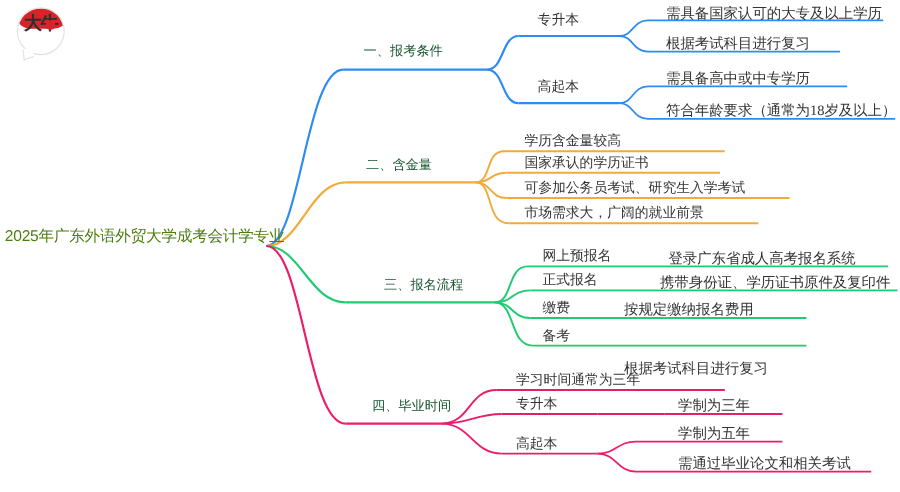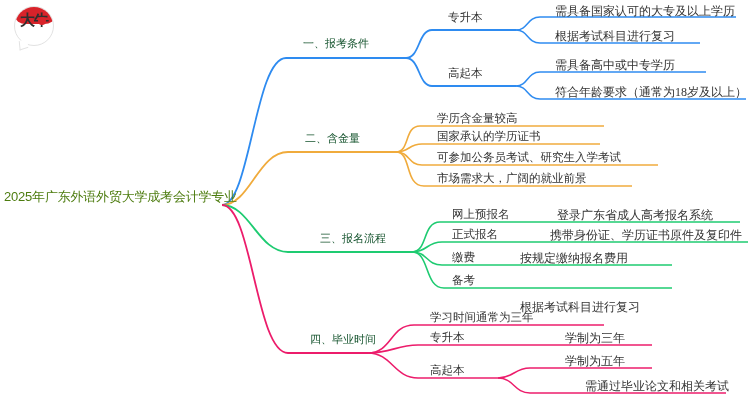--- a/index.html
+++ b/index.html
@@ -223,13 +223,13 @@
 <div class="node lvl3" style="left:550px; top:229px;">携带身份证、学历证书原件及复印件</div>
 <div class="node lvl3" style="left:520px; top:252px;">按规定缴纳报名费用</div>
 <div class="node lvl3" style="left:520px; top:275px;margin-top:26px;">根据考试科目进行复习</div>
 
 <div class="node lvl1" style="left:310px; top:334px;">四、毕业时间</div>
 <div class="node lvl2" style="left:430px; top:312px;">学习时间通常为三年</div>
 <div class="node lvl2" style="left:430px; top:332px;">专升本</div>
 <div class="node lvl2" style="left:430px; top:365px;">高起本</div>
 <div class="node lvl3" style="left:565px; top:332px;">学制为三年</div>
 <div class="node lvl3" style="left:565px; top:355px;">学制为五年</div>
-<div class="node lvl3" style="left:565px; top:380px;margin-left:20px;">需通过毕业论文和相关考试</div>
+<div class="node lvl3" style="left:565px; top:380px;">需通过毕业论文和相关考试</div>
 
 </body></html>

